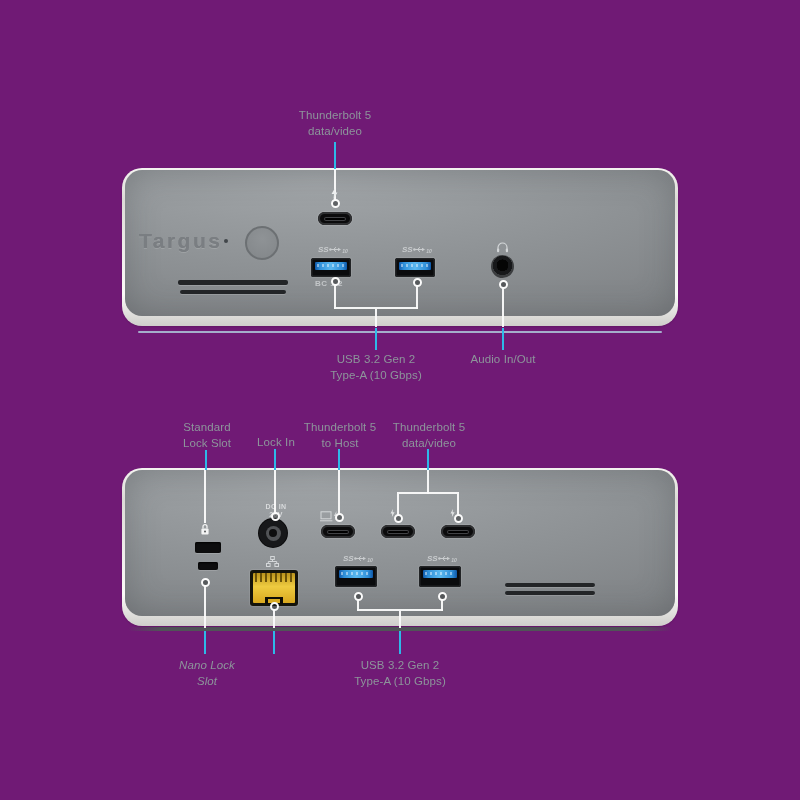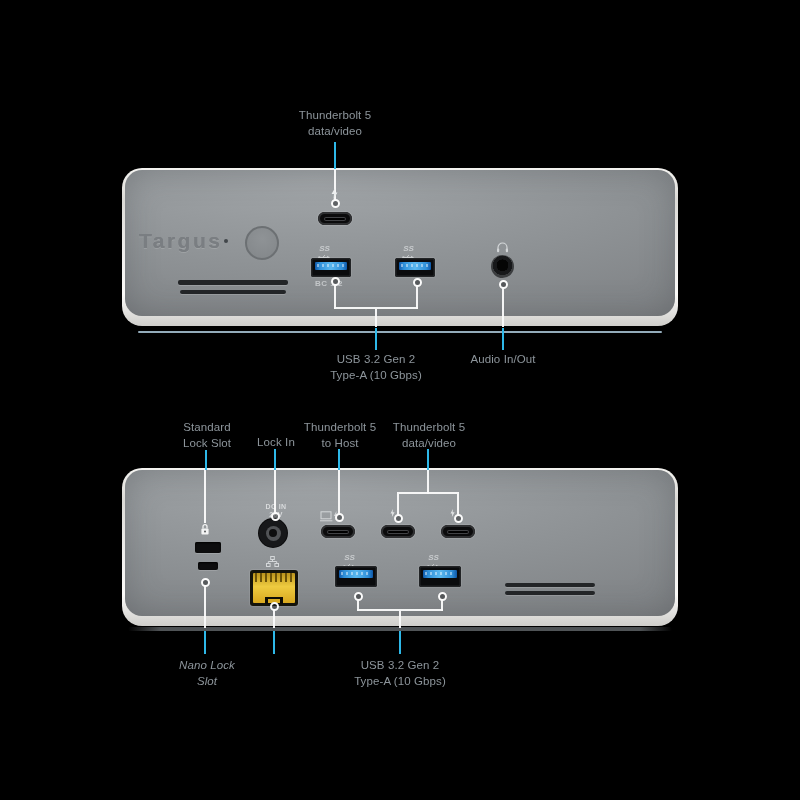--- a/index.html
+++ b/index.html
@@ -1,16 +1,16 @@
 <!DOCTYPE html>
 <html><head>
 <meta charset="utf-8">
 <style>
   html,body{margin:0;padding:0;background:#fff;}
-  #canvas{position:relative;width:800px;height:800px;background:#000000;overflow:hidden;
+  #canvas{position:relative;width:800px;height:800px;background:#701a75;overflow:hidden;
           font-family:"Liberation Sans",sans-serif;}
   .lbl{position:absolute;font-size:11.5px;line-height:16px;color:#8d959b;text-align:center;letter-spacing:.1px;}
   .cline{position:absolute;width:2px;background:#2eb8e8;z-index:6;}
   .wline{position:absolute;width:2px;background:rgba(251,251,251,.95);z-index:6;}
   .whline{position:absolute;height:2px;background:rgba(251,251,251,.95);z-index:6;}
   .marker{position:absolute;width:5px;height:5px;border:2px solid #fbfbfb;border-radius:50%;
           background:rgba(35,38,40,.5);z-index:7;}
   .device{position:absolute;width:556px;height:158px;border-radius:20px;z-index:1;
           background:linear-gradient(180deg,#f4f3f0 0%,#dcdbd7 20%,#efeeec 55%,#fbfaf8 80%,#cfcecb 100%);
           box-shadow:0 1px 2px rgba(0,0,0,.12);}
@@ -48,22 +48,22 @@
         background:#0f0d05;}
   .rj45-tab{position:absolute;left:50%;transform:translateX(-50%);bottom:3px;width:12px;height:4px;
         background:#d8aa22;}
   .lockslot{position:absolute;background:#0d0d0e;border-radius:2px;
         box-shadow:inset 0 1px 2px #000,0 1px 0 rgba(255,255,255,.14);}
   .vent{position:absolute;height:4px;border-radius:2px;background:#232527;
         box-shadow:0 1px 0 rgba(255,255,255,.16);}
   .devtext{position:absolute;font-size:7px;font-weight:bold;line-height:8px;color:#d8dadc;
         text-align:center;letter-spacing:.4px;}
   .bctext{position:absolute;font-size:8px;font-weight:bold;color:#c3c6c8;letter-spacing:.5px;text-align:center;}
-  .ss10{position:absolute;display:flex;align-items:center;color:#c9ccce;
-        font-style:italic;font-weight:bold;font-size:8px;line-height:8px;flex-direction:column;}
+  .ss10{position:absolute;display:flex;align-items:flex-end;color:#c9ccce;
+        font-style:italic;font-weight:bold;font-size:8px;line-height:8px;}
   .ss10 sup{font-size:5px;line-height:5px;margin-left:.5px;}
   .refl{position:absolute;height:2px;border-radius:1px;background:#adc9da;opacity:.85;}
   .bshadow{position:absolute;height:4px;border-radius:2px;
         background:linear-gradient(90deg,rgba(80,84,87,0),#505457 6%,#505457 94%,rgba(80,84,87,0));}
   svg{display:block;}
 </style>
 </head>
 <body>
 
 <div id="canvas">

